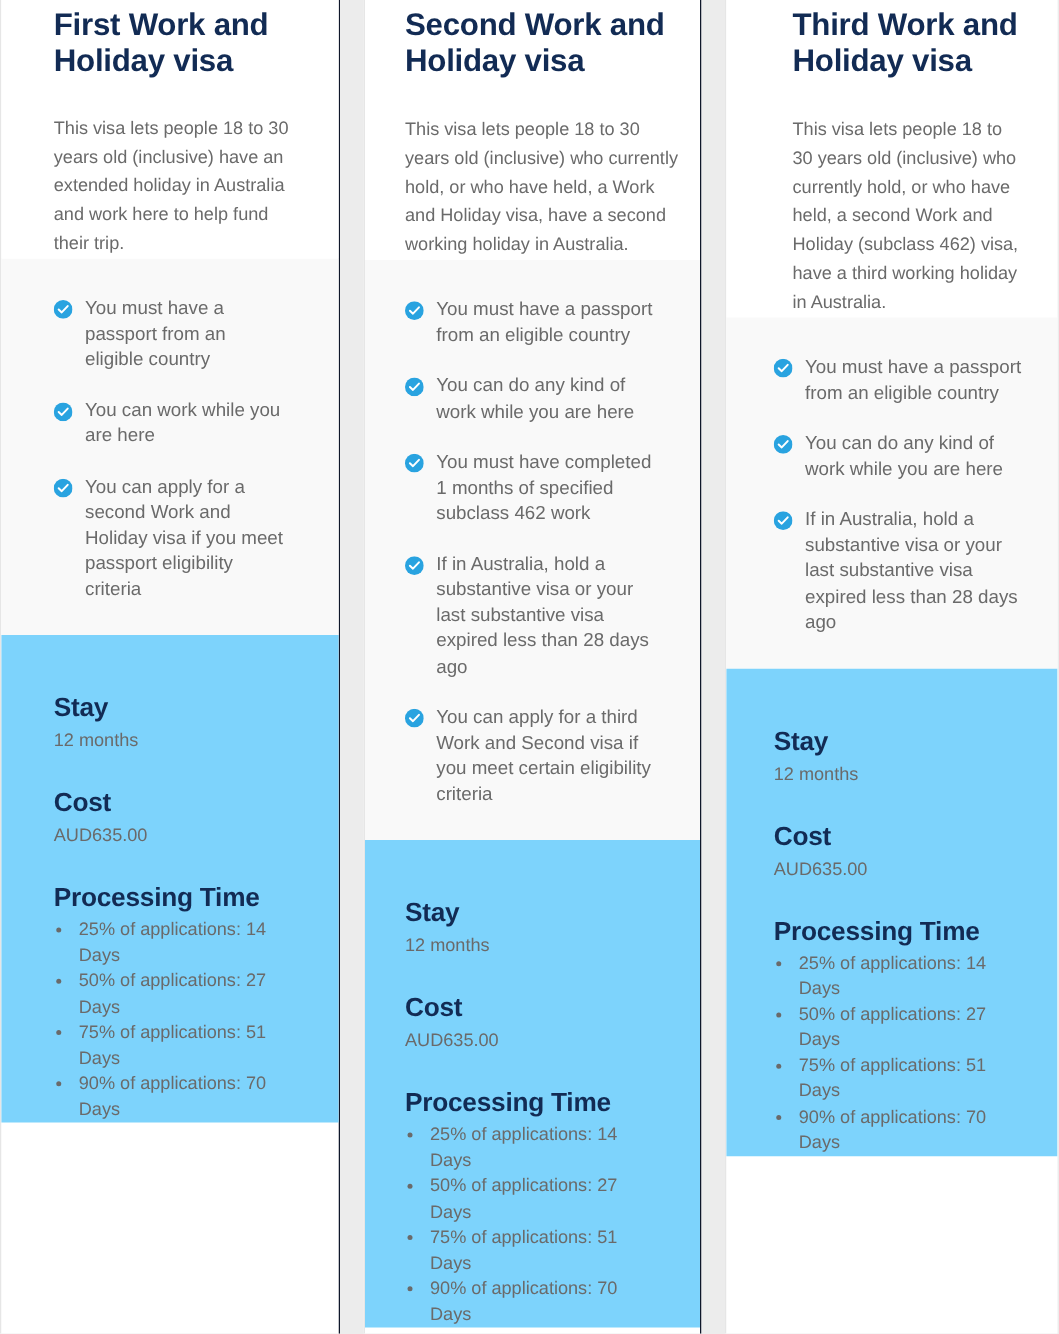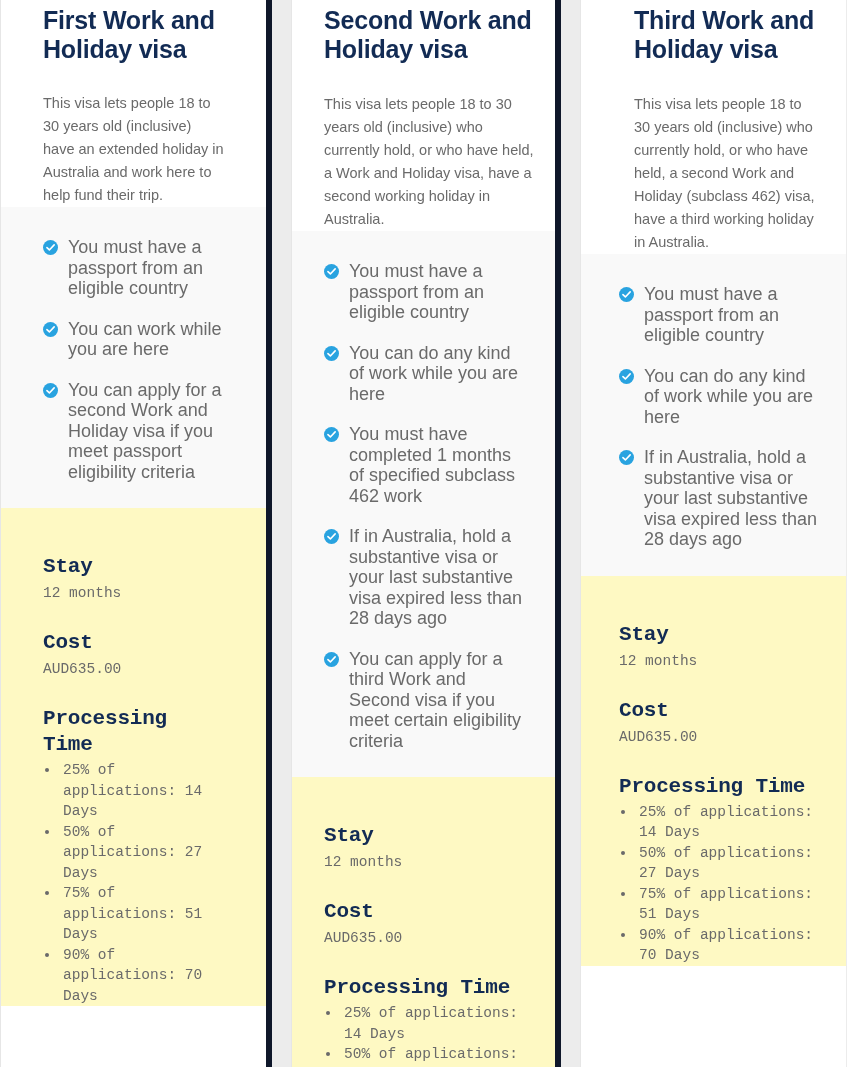--- a/index.html
+++ b/index.html
@@ -16,21 +16,21 @@
     display: flex;
     width: 847px;
     height: 1067px;
     gap: 19px;
     align-items: flex-start;
   }
 
   .visa-card {
     background: #ffffff;
     border-left: 1px solid #e6e6e6;
-    border-right: 6px solid #0f172a;
+    border-right: 1px solid #0f172a;
     flex: 0 0 auto;
     position: relative;
     overflow: hidden;
   }
   .visa-card.col-1 { width: 272px; margin-left: 0px; height: 1067px; }
   .visa-card.col-2 { width: 270px; height: 1067px; }
   .visa-card.col-3 { width: 266px; height: 1067px; border-right: none; }
 
   .card-intro {
     background: #ffffff;
@@ -76,30 +76,29 @@
 
   .check-icon {
     flex: 0 0 auto;
     width: 15px;
     height: 15px;
     margin-top: 3px;
   }
   .check-icon svg { display: block; width: 15px; height: 15px; }
 
   .elig-text {
-    font-size: 18px;
+    font-size: 15px;
     line-height: 20.5px;
     color: #6a6a6a;
   }
 
   
   .facts {
-    background: #fef9c3;
+    background: #7dd3fc;
     padding: 46px 40px 0 42px;
-    font-family: Liberation Mono, monospace;
   }
   .visa-card.col-2 .facts { padding-left: 32px; padding-right: 32px; }
   .visa-card.col-3 .facts { padding-left: 38px; padding-right: 26px; }
 
   .fact-block { margin-bottom: 26px; }
   .fact-block.last { margin-bottom: 0; }
 
   .fact-label {
     font-size: 21px;
     line-height: 26px;

